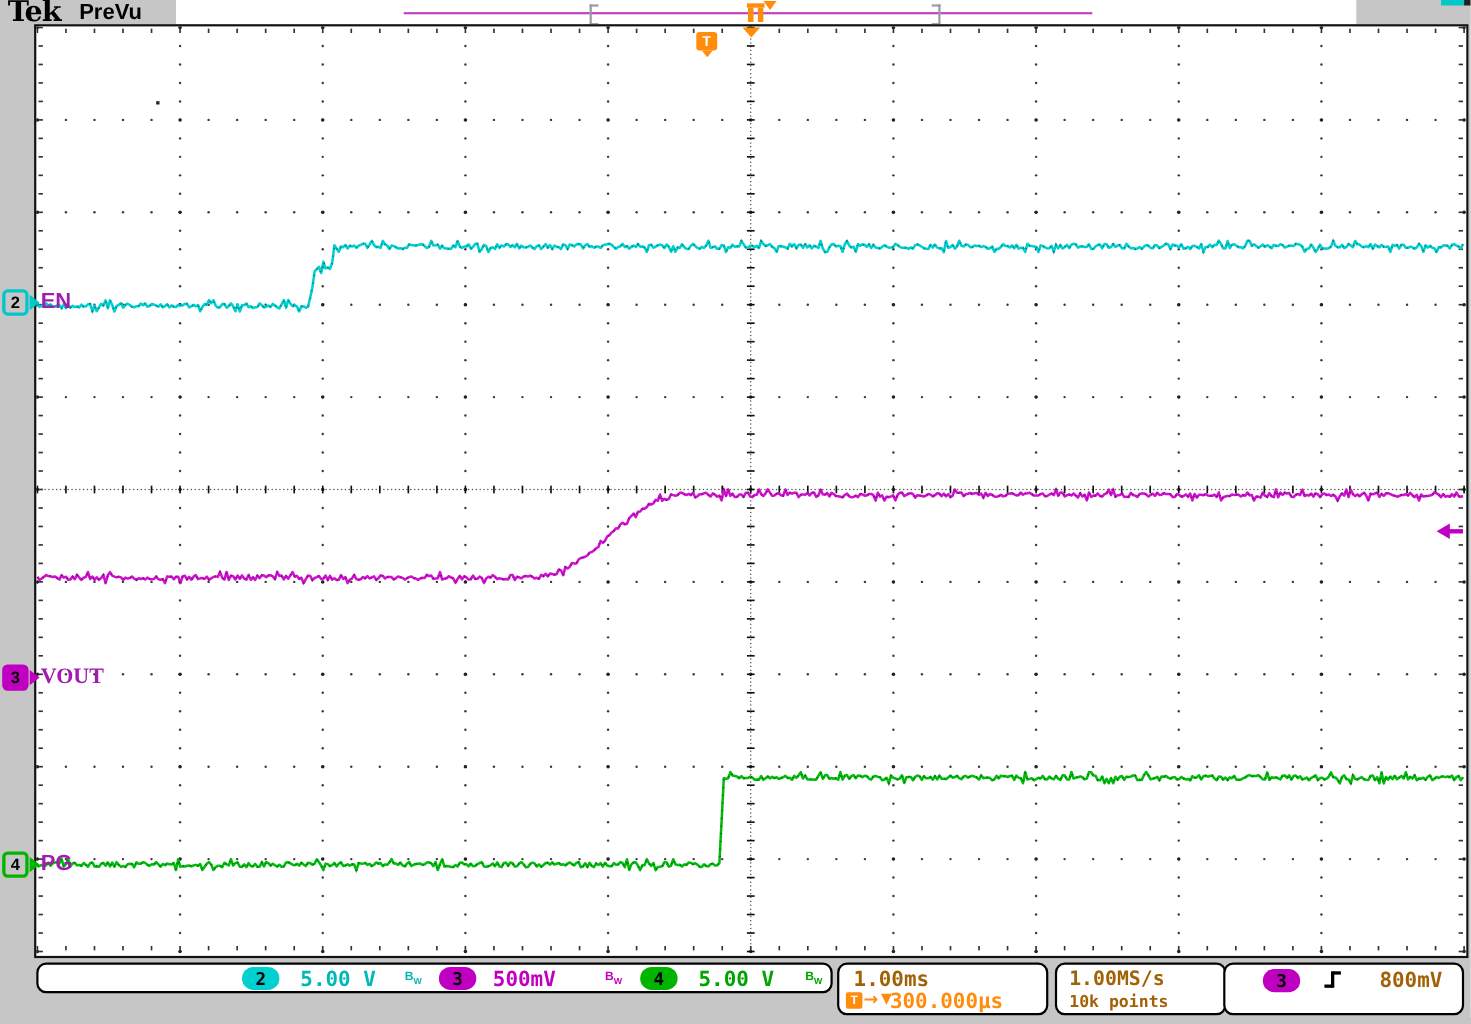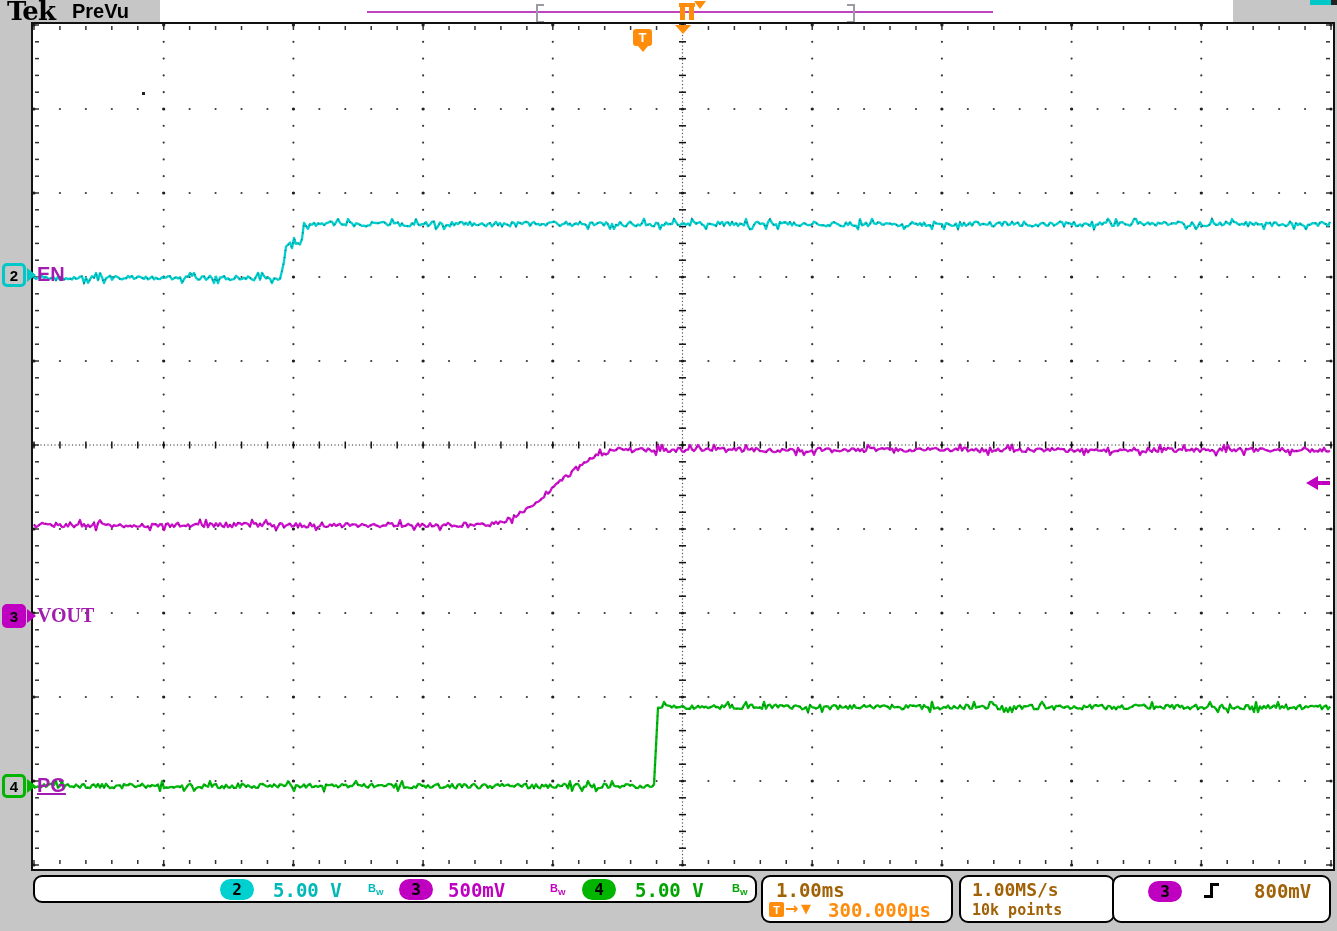--- a/index.html
+++ b/index.html
@@ -37,21 +37,21 @@
            font:bold 15px "Liberation Sans",sans-serif;color:#000;box-sizing:border-box;}
   .chwrap{width:36px;height:24px;}
   .charrow{position:absolute;left:25px;top:5px;width:0;height:0;border-top:7px solid transparent;border-bottom:7px solid transparent;}
   #ch2-badge{left:2px;top:263px;}  #ch2-badge .chbadge{border:3px solid #00c8c8;background:#c6c6c6;}
   #ch2-badge .charrow{border-left:9px solid #00c8c8;}
   #ch3-badge{left:2px;top:604px;}  #ch3-badge .chbadge{background:#c000c0;}
   #ch3-badge .charrow{border-left:9px solid #c000c0;}
   #ch4-badge{left:2px;top:774px;}  #ch4-badge .chbadge{border:3px solid #00b400;background:#c6c6c6;}
   #ch4-badge .charrow{border-left:9px solid #00b400;}
   .chlabel{font:bold 20px "Liberation Sans",sans-serif;color:#a21caf;}
-  #ch2-label{left:37px;top:263px;} #ch3-label{left:37px;top:604px;font-family:Liberation Serif, serif;} #ch4-label{left:37px;top:774px;text-decoration:underline;}
+  #ch2-label{left:37px;top:263px;} #ch3-label{left:37px;top:604px;font-family:Liberation Serif, serif;} #ch4-label{left:37px;top:774px;}
   
   #level-arrow{left:1306px;top:476px;width:26px;height:14px;}
   #level-arrow .head{position:absolute;left:0;top:0;width:0;height:0;border-top:7px solid transparent;
       border-bottom:7px solid transparent;border-right:12px solid #c000c0;}
   #level-arrow .tail{position:absolute;left:11px;top:5px;width:13px;height:4px;background:#c000c0;}
   
   .rbox{background:#fff;border:2px solid #000;border-radius:9px;box-sizing:border-box;}
   #box-ch{left:33px;top:875px;width:724px;height:28px;}
   #box-horiz{left:761px;top:875px;width:192px;height:48px;}
   #box-acq{left:959px;top:875px;width:156px;height:48px;}
@@ -1995,21 +1995,21 @@
   <div class="chip chip-grn" style="left:547px;top:2px;">4</div>
   <div class="abs mono grn" style="left:600px;top:2px;">5.00 V</div>
   <div class="abs bw grn" style="left:697px;top:5px;"><span>B</span><sub>W</sub></div>
 </div>
 
 <div class="abs rbox" id="box-horiz">
   <div class="abs mono blk" style="left:13px;top:2px;">1.00ms</div>
   <div class="abs" id="delay-ticon" style="left:6px;top:25px;">T</div>
   <div class="abs org" style="left:22px;top:22px;font:bold 16px 'DejaVu Sans',sans-serif;">→</div>
   <div class="abs org" style="left:38px;top:24px;font:bold 13px 'DejaVu Sans',sans-serif;">▼</div>
-  <div class="abs mono org" style="left:65px;top:22px;">300.000µs</div>
+  <div class="abs mono org" style="left:46px;top:22px;">300.000µs</div>
 </div>
 
 <div class="abs rbox" id="box-acq">
   <div class="abs mono blk" style="left:11px;top:2px;font-size:18px;">1.00MS/s</div>
   <div class="abs mono blk" style="left:11px;top:24px;font-size:15px;">10k points</div>
 </div>
 
 <div class="abs rbox" id="box-trig">
   <div class="chip chip-mag" style="left:34px;top:4px;">3</div>
   <div class="abs" id="slope-icon" style="left:90px;top:4px;">

